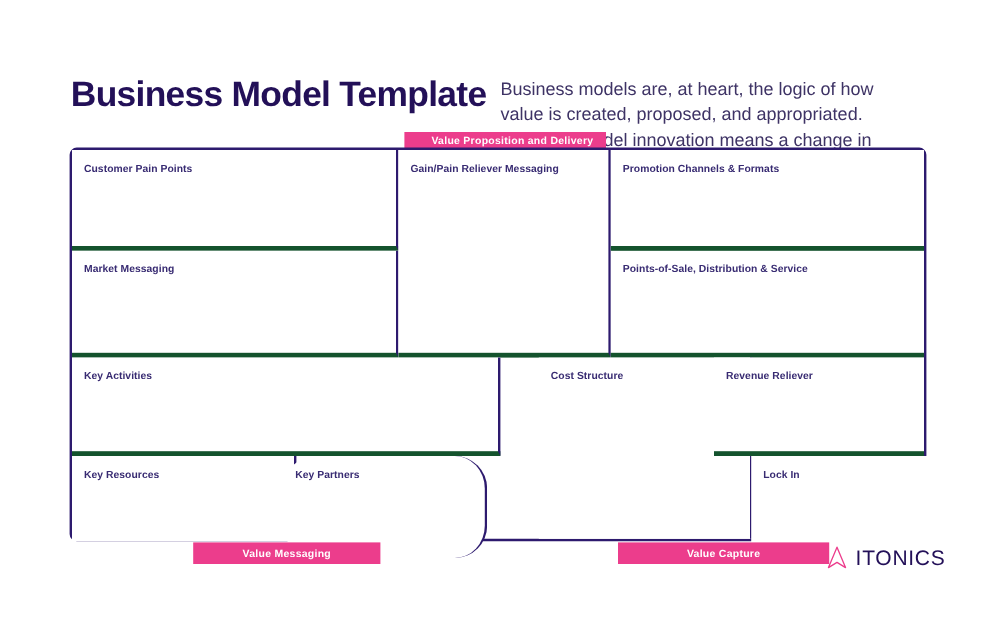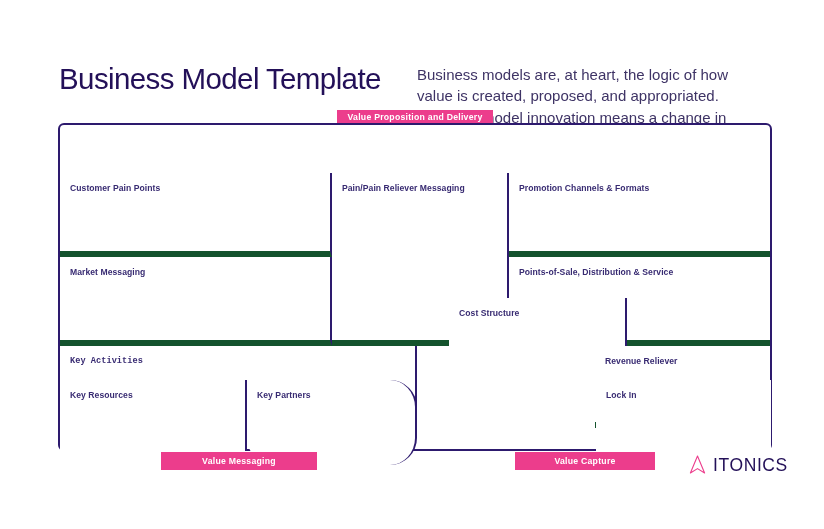--- a/index.html
+++ b/index.html
@@ -20,21 +20,21 @@
     inset: 0;
     background: #ffffff;
   }
 
   
   .title {
     position: absolute;
     left: 59px;
     top: 62px;
     font-size: 29.5px;
-    font-weight: 400;
+    font-weight: 700;
     letter-spacing: -0.6px;
     color: #231058;
     white-space: nowrap;
   }
 
   .intro {
     position: absolute;
     left: 417px;
     top: 64px;
     width: 320px;
@@ -56,31 +56,32 @@
     align-items: center;
     justify-content: center;
     text-align: center;
     line-height: 1;
   }
   .banner-top {
     left: 337px;
     top: 110px;
     width: 156px;
     height: 15px;
+    padding-left: 12px;
   }
   .banner-creation {
     left: 161px;
     top: 452px;
     width: 156px;
     height: 18px;
   }
   .banner-capture {
     left: 515px;
     top: 452px;
-    width: 140px;
+    width: 176px;
     height: 18px;
   }
 
   
   .canvas {
     position: absolute;
     left: 58px;
     top: 123px;
     width: 714px;
     height: 328px;
@@ -101,21 +102,21 @@
     top: 10px;
     font-size: 8.6px;
     font-weight: 700;
     color: #382b72;
     letter-spacing: 0.05px;
     white-space: nowrap;
   }
 
   
   .br { border-right: 2px solid #2d1a6e; }
-  .bb { border-bottom: 6px solid #14532d; margin-top: 48px; }
+  .bb { border-bottom: 4px solid #14532d; }
 
   
   .logo {
     position: absolute;
     left: 689px;
     top: 455px;
     display: flex;
     align-items: flex-end;
     gap: 7px;
   }
@@ -147,52 +148,52 @@
 
     <div class="cell br bb" style="left:0px; top:0px; width:272px; height:84px;">
       <span class="cell-label">Customer Pain Points</span>
     </div>
 
     <div class="cell br bb" style="left:0px; top:84px; width:272px; height:89px;">
       <span class="cell-label">Market Messaging</span>
     </div>
 
     <div class="cell br bb" style="left:272px; top:0px; width:177px; height:173px;">
-      <span class="cell-label">Pain/Pain Reliever Messaging</span>
+      <span class="cell-label">Gain/Pain Reliever Messaging</span>
     </div>
 
     <div class="cell bb" style="left:449px; top:84px; width:261px; height:89px;">
       <span class="cell-label">Points-of-Sale, Distribution &amp; Service</span>
     </div>
 
     <div class="cell bb" style="left:449px; top:0px; width:261px; height:84px;">
       <span class="cell-label">Promotion Channels &amp; Formats</span>
     </div>
 
-    <div class="cell br bb" style="left:0px; top:173px; width:357px; height:82px;font-family:Liberation Mono, monospace;">
+    <div class="cell br bb" style="left:0px; top:173px; width:357px; height:82px;">
       <span class="cell-label">Key Activities</span>
     </div>
 
     <div class="cell br" style="left:357px; top:173px; width:178px; height:151px;margin-left:32px;">
       <span class="cell-label">Cost Structure</span>
     </div>
 
     <div class="cell bb" style="left:535px; top:173px; width:175px; height:82px;">
       <span class="cell-label">Revenue Reliever</span>
     </div>
 
     <div class="cell br" style="left:0px; top:255px; width:187px; height:71px;">
       <span class="cell-label">Key Resources</span>
     </div>
 
-    <div class="cell br" style="left:187px; top:255px; width:170px; height:85px;border-radius:27px;">
+    <div class="cell br" style="left:176px; top:255px; width:170px; height:85px;border-radius:27px;">
       <span class="cell-label">Key Partners</span>
     </div>
 
-    <div class="cell" style="left:536px; top:255px; width:175px; height:85px;">
+    <div class="cell" style="left:566px; top:255px; width:175px; height:85px;">
       <span class="cell-label">Lock In</span>
     </div>
 
   </div>
 
   <div class="banner banner-creation">Value Messaging</div>
 
   <div class="banner banner-capture">Value Capture</div>
 
   <div class="logo">

